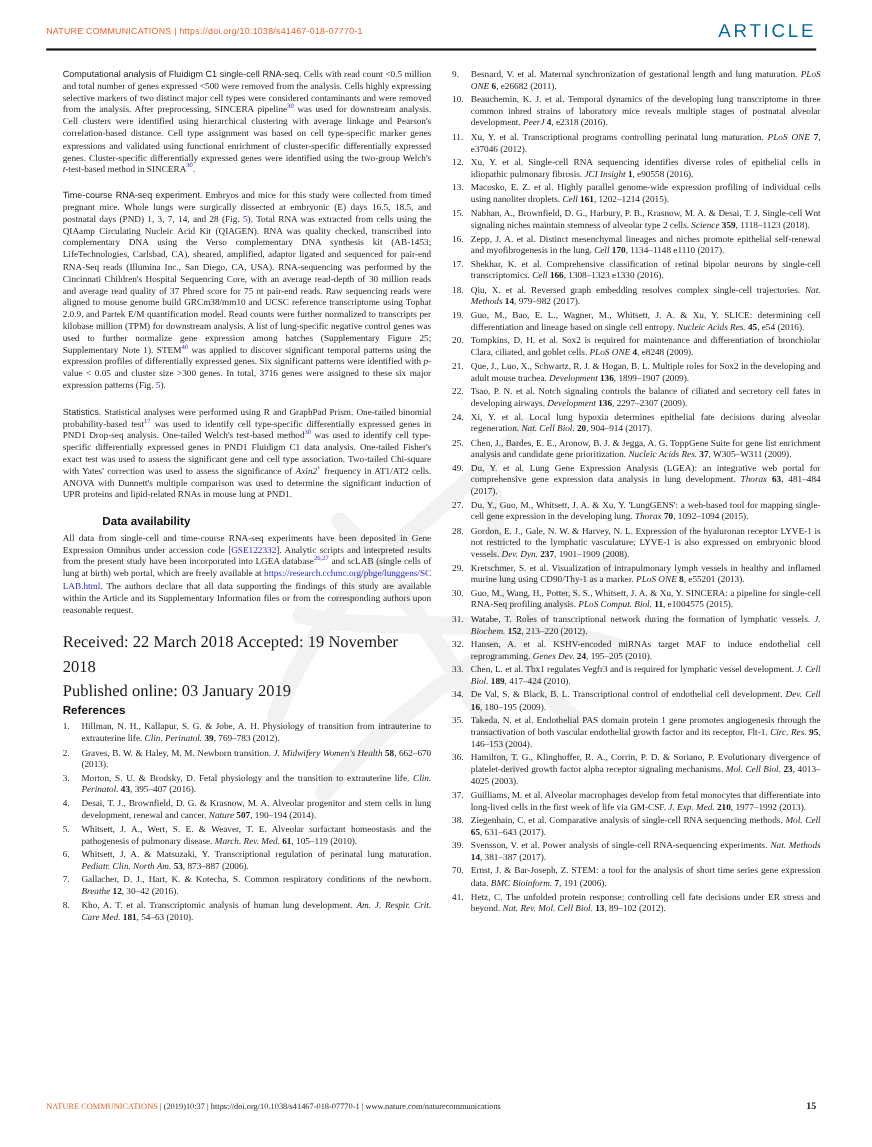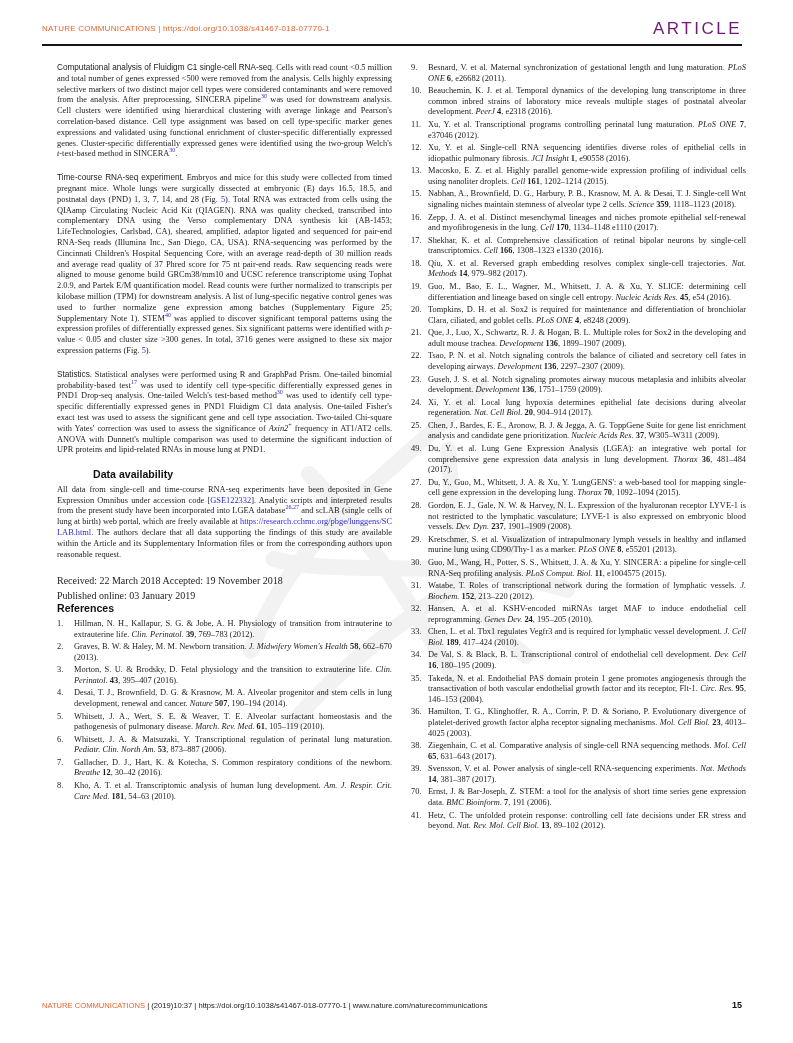--- a/index.html
+++ b/index.html
@@ -4,45 +4,45 @@
 <style>
   html,body{margin:0;padding:0;background:#ffffff;}
   .page{position:relative;width:783px;height:1043px;background:#fff;overflow:hidden;
         font-family:"Liberation Serif",serif;color:#1c1c1c;}
   
   .hdr{position:absolute;left:42px;right:41px;top:20px;display:flex;
        justify-content:space-between;align-items:flex-end;}
   .hdr-journal{font-family:"Liberation Sans",sans-serif;font-size:8px;
        letter-spacing:.25px;color:#e8632c;padding-bottom:4px;}
   .hdr-article{font-family:"Liberation Sans",sans-serif;font-size:17px;
-       letter-spacing:2.5px;color:#701a75;line-height:1;}
+       letter-spacing:2.5px;color:#0369a1;line-height:1;}
   .rule{position:absolute;left:42px;right:41px;top:44px;border-top:2.5px solid #141414;}
   
   .wm{position:absolute;left:190px;top:360px;opacity:.45;pointer-events:none;}
   
   .cols{position:absolute;left:57px;top:63px;width:689px;display:flex;gap:19px;}
   .col{width:335px;position:relative;z-index:1;}
   p.body{font-size:8.4px;line-height:1.285;text-align:justify;margin:0 0 13px 0;}
   .rh{font-family:"Liberation Sans",sans-serif;font-weight:normal;font-size:8.2px;}
   sup{font-size:6px;line-height:0;vertical-align:super;}
   .lnk{color:#2b2bd0;text-decoration:none;overflow-wrap:break-word;word-break:break-all;}
   h2.sec{font-family:"Liberation Sans",sans-serif;font-size:10.6px;font-weight:bold;
        color:#111;margin:0 0 4px 0;line-height:1.1;}
   .sec-da{margin-top:11px;padding-left:36px;}
-  .dates{font-size:10px;line-height:1.5;margin-top:2px;}
+  .dates{font-size:15px;line-height:1.5;margin-top:2px;}
   .refs-head{margin-top:36px;margin-bottom:5px;}
   .ref{display:flex;font-size:8.4px;line-height:1.27;margin-bottom:1.8px;}
   .ref-num{width:17px;flex:none;}
   .ref-body{flex:1;text-align:justify;}
   .ref-body i{font-style:italic;}
   .ref-body b{font-weight:bold;}
   
   .ftr{position:absolute;left:42px;right:41px;top:1000px;display:flex;
        justify-content:space-between;align-items:center;
-       font-family:Liberation Sans, sans-serif;font-size:7.6px;color:#222;gap:44px;}
+       font-family:Liberation Serif, serif;font-size:7.6px;color:#222;gap:44px;}
   .ftr-brand{color:#e8632c;}
   .ftr-page{font-weight:bold;font-size:9px;color:#111;}
 </style>
 </head>
 <body>
 
 <div class="page">
 
   <div class="hdr">
     <span class="hdr-journal">NATURE COMMUNICATIONS | https://doi.org/10.1038/s41467-018-07770-1</span>
@@ -160,34 +160,30 @@
           </div>
           <div class="ref">
             <span class="ref-num">21.</span>
             <span class="ref-body">Que, J., Luo, X., Schwartz, R. J. &amp; Hogan, B. L. Multiple roles for Sox2 in the developing and adult mouse trachea. <i>Development</i> <b>136</b>, 1899–1907 (2009).</span>
           </div>
           <div class="ref">
             <span class="ref-num">22.</span>
             <span class="ref-body">Tsao, P. N. et al. Notch signaling controls the balance of ciliated and secretory cell fates in developing airways. <i>Development</i> <b>136</b>, 2297–2307 (2009).</span>
           </div>
           <div class="ref">
-            <span class="ref-num">23.</span>
-            <span class="ref-body">Guseh, J. S. et al. Notch signaling promotes airway mucous metaplasia and inhibits alveolar development. <i>Development</i> <b>136</b>, 1751–1759 (2009).</span>
-          </div>
-          <div class="ref">
             <span class="ref-num">24.</span>
             <span class="ref-body">Xi, Y. et al. Local lung hypoxia determines epithelial fate decisions during alveolar regeneration. <i>Nat. Cell Biol.</i> <b>20</b>, 904–914 (2017).</span>
           </div>
           <div class="ref">
             <span class="ref-num">25.</span>
             <span class="ref-body">Chen, J., Bardes, E. E., Aronow, B. J. &amp; Jegga, A. G. ToppGene Suite for gene list enrichment analysis and candidate gene prioritization. <i>Nucleic Acids Res.</i> <b>37</b>, W305–W311 (2009).</span>
           </div>
           <div class="ref">
             <span class="ref-num">49.</span>
-            <span class="ref-body">Du, Y. et al. Lung Gene Expression Analysis (LGEA): an integrative web portal for comprehensive gene expression data analysis in lung development. <i>Thorax</i> <b>36</b>, 481–484 (2017).</span>
+            <span class="ref-body">Du, Y. et al. Lung Gene Expression Analysis (LGEA): an integrative web portal for comprehensive gene expression data analysis in lung development. <i>Thorax</i> <b>63</b>, 481–484 (2017).</span>
           </div>
           <div class="ref">
             <span class="ref-num">27.</span>
             <span class="ref-body">Du, Y., Guo, M., Whitsett, J. A. &amp; Xu, Y. 'LungGENS': a web-based tool for mapping single-cell gene expression in the developing lung. <i>Thorax</i> <b>70</b>, 1092–1094 (2015).</span>
           </div>
           <div class="ref">
             <span class="ref-num">28.</span>
             <span class="ref-body">Gordon, E. J., Gale, N. W. &amp; Harvey, N. L. Expression of the hyaluronan receptor LYVE-1 is not restricted to the lymphatic vasculature; LYVE-1 is also expressed on embryonic blood vessels. <i>Dev. Dyn.</i> <b>237</b>, 1901–1909 (2008).</span>
           </div>
           <div class="ref">
@@ -214,20 +210,24 @@
             <span class="ref-num">34.</span>
             <span class="ref-body">De Val, S. &amp; Black, B. L. Transcriptional control of endothelial cell development. <i>Dev. Cell</i> <b>16</b>, 180–195 (2009).</span>
           </div>
           <div class="ref">
             <span class="ref-num">35.</span>
             <span class="ref-body">Takeda, N. et al. Endothelial PAS domain protein 1 gene promotes angiogenesis through the transactivation of both vascular endothelial growth factor and its receptor, Flt-1. <i>Circ. Res.</i> <b>95</b>, 146–153 (2004).</span>
           </div>
           <div class="ref">
             <span class="ref-num">36.</span>
             <span class="ref-body">Hamilton, T. G., Klinghoffer, R. A., Corrin, P. D. &amp; Soriano, P. Evolutionary divergence of platelet-derived growth factor alpha receptor signaling mechanisms. <i>Mol. Cell Biol.</i> <b>23</b>, 4013–4025 (2003).</span>
+          </div>
+          <div class="ref">
+            <span class="ref-num">37.</span>
+            <span class="ref-body">Guilliams, M. et al. Alveolar macrophages develop from fetal monocytes that differentiate into long-lived cells in the first week of life via GM-CSF. <i>J. Exp. Med.</i> <b>210</b>, 1977–1992 (2013).</span>
           </div>
           <div class="ref">
             <span class="ref-num">38.</span>
             <span class="ref-body">Ziegenhain, C. et al. Comparative analysis of single-cell RNA sequencing methods. <i>Mol. Cell</i> <b>65</b>, 631–643 (2017).</span>
           </div>
           <div class="ref">
             <span class="ref-num">39.</span>
             <span class="ref-body">Svensson, V. et al. Power analysis of single-cell RNA-sequencing experiments. <i>Nat. Methods</i> <b>14</b>, 381–387 (2017).</span>
           </div>
           <div class="ref">

